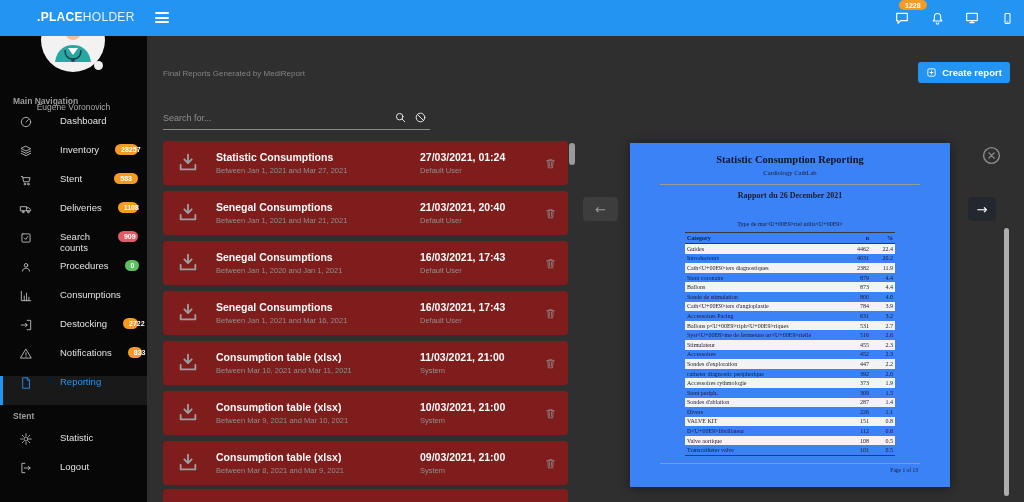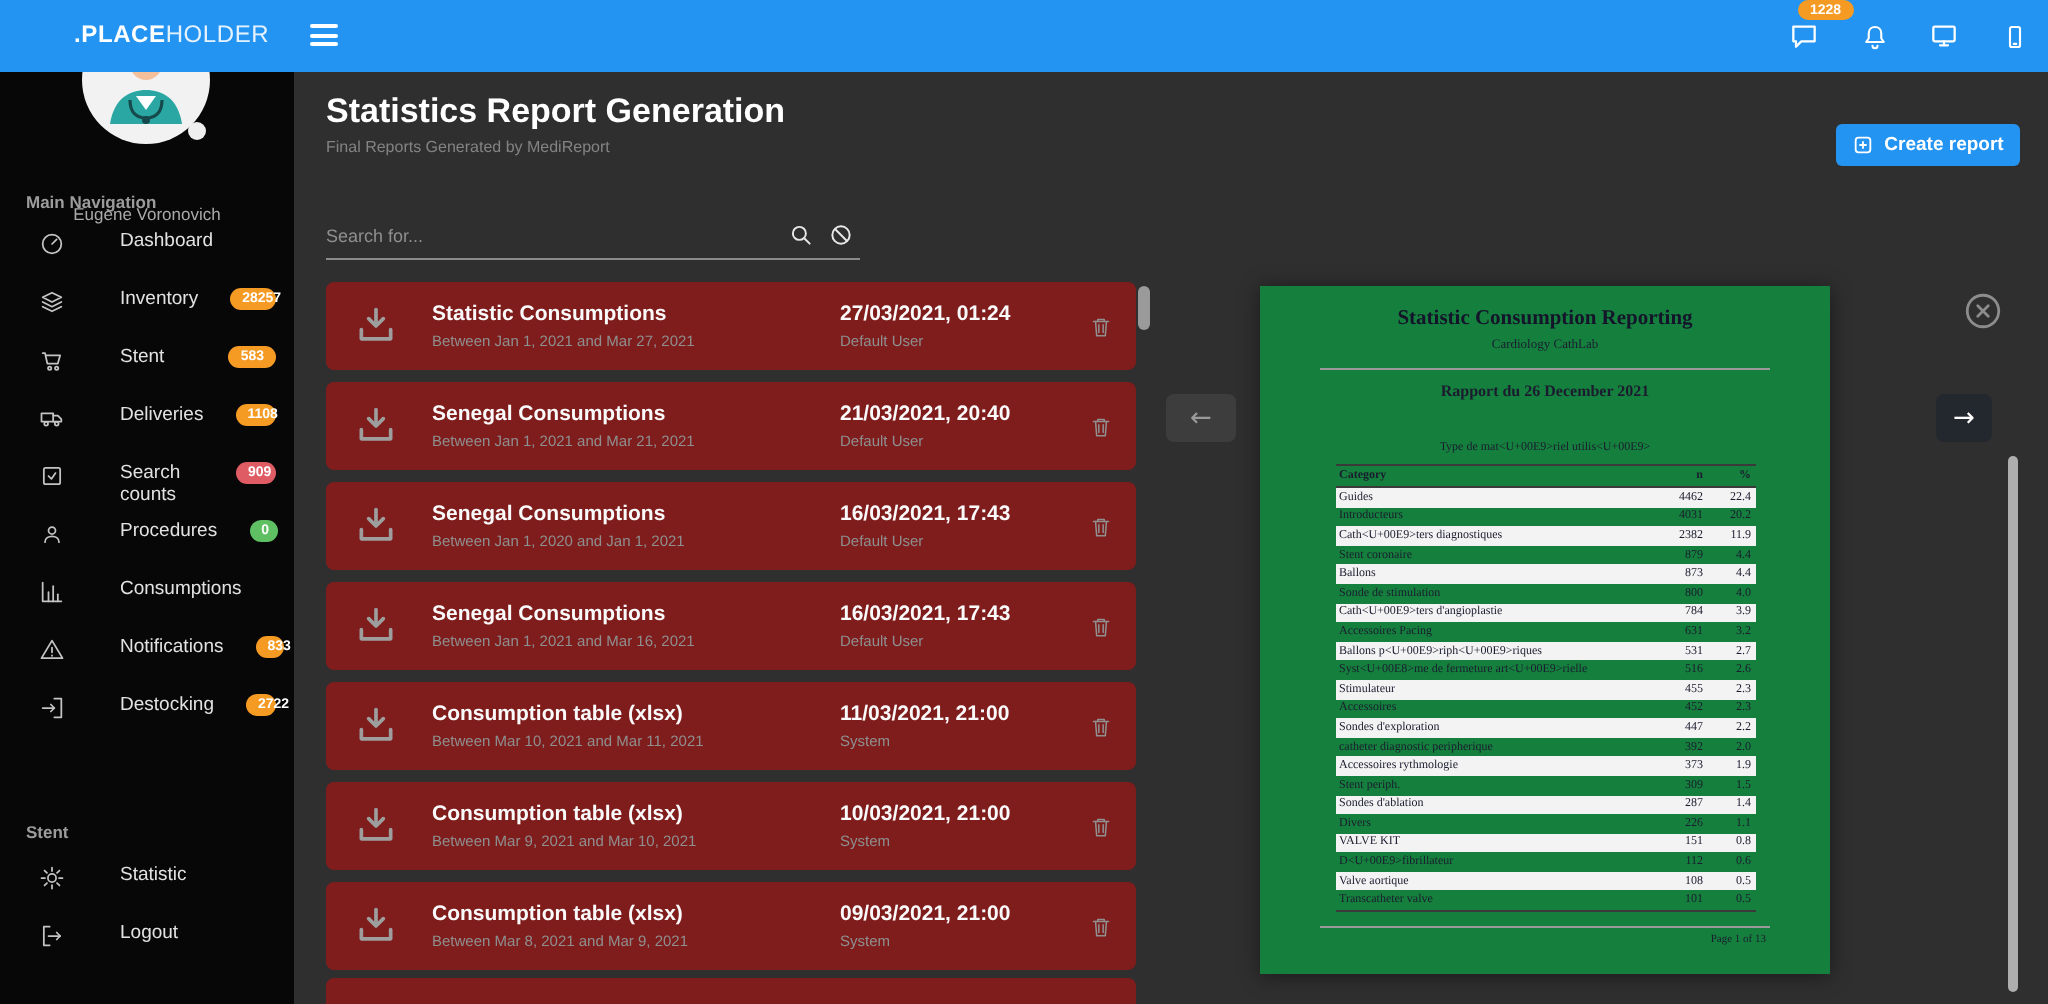--- a/index.html
+++ b/index.html
@@ -80,21 +80,21 @@
   
   .nav-arrow { position:absolute; border:none; border-radius:4px; cursor:pointer;
                display:flex; align-items:center; justify-content:center; font-size:13px;
                font-family:"DejaVu Sans", sans-serif; }
   .nav-arrow.left { left:436px; top:161px; width:35px; height:24px; background:#3d3d3d; color:#9a9a9a; }
   .nav-arrow.right { left:821px; top:161px; width:28px; height:24px; background:#23272e; color:#fff; }
   .close-btn { position:absolute; left:834px; top:109px; width:21px; height:21px; background:transparent;
                border:none; cursor:pointer; padding:0; }
   .close-btn svg { stroke:#8d8d8d; fill:none; stroke-width:1.6; stroke-linecap:round; }
 
-  .doc-page { position:absolute; left:483px; top:107px; width:285px; height:344px; background:#15803d;
+  .doc-page { position:absolute; left:483px; top:107px; width:320px; height:344px; background:#3b82f6;
               box-shadow:0 1px 10px rgba(0,0,0,.45); font-family:"Liberation Serif", serif; color:#1b1b2f;
               overflow:hidden; }
   .doc-title { text-align:center; font-size:10.5px; font-weight:bold; margin-top:11px; color:#14142b; }
   .doc-sub { text-align:center; font-size:6.5px; margin-top:4px; }
   .doc-rule { border:none; border-top:1px solid #9a9a9a; margin:8px 30px 0 30px; }
   .doc-heading { text-align:center; font-size:8px; font-weight:bold; margin-top:6px; }
   .doc-caption { text-align:center; font-size:6px; margin-top:21px; }
   .doc-table { width:210px; margin:5px auto 0 auto; border-collapse:collapse; font-size:6px; }
   .doc-table th { text-align:left; font-weight:bold; padding:2px 2px;
                   border-top:1.4px solid #3a3a3a; border-bottom:1px solid #3a3a3a; }
@@ -223,35 +223,42 @@
         <svg viewBox="0 0 24 24">
             <path d="M4 4v16h16"></path>
             <path d="M9 20v-8"></path>
             <path d="M13 20V7"></path>
             <path d="M17 20v-6"></path>
           </svg>
         <span class="nav-label">Consumptions</span>
       </div>
       <div class="nav-item">
         <svg viewBox="0 0 24 24">
+            <path d="M14 4h6v16h-6"></path>
+            <path d="M4 12h10"></path>
+            <path d="M11 9l3 3-3 3"></path>
+          </svg>
+        <span class="nav-label">Destocking</span>
+        <span class="nav-badge" style="background: rgb(245, 155, 35);">2722</span>
+      </div>
+      <div class="nav-item">
+        <svg viewBox="0 0 24 24">
             <path d="M12 4L21 19H3z"></path>
             <path d="M12 10v4"></path>
             <path d="M12 16.5v.5"></path>
           </svg>
         <span class="nav-label">Notifications</span>
         <span class="nav-badge" style="background: rgb(245, 155, 35);">833</span>
       </div>
-      <div class="nav-item">
-        <svg viewBox="0 0 24 24">
-            <path d="M14 4h6v16h-6"></path>
-            <path d="M4 12h10"></path>
-            <path d="M11 9l3 3-3 3"></path>
-          </svg>
-        <span class="nav-label">Destocking</span>
-        <span class="nav-badge" style="background: rgb(245, 155, 35);">2722</span>
+      <div class="nav-item active">
+        <svg viewBox="0 0 24 24">
+            <path d="M7 3h7l4 4v14H7z"></path>
+            <path d="M14 3v4h4"></path>
+          </svg>
+        <span class="nav-label">Reporting</span>
       </div>
     </div>
 
     <div class="nav-section" style="top:375px;">Stent</div>
 
     <div class="nav-list" style="top:396px;">
       <div class="nav-item">
         <svg viewBox="0 0 24 24">
             <circle cx="12" cy="12" r="3.5"></circle>
             <path d="M12 3v3M12 18v3M3 12h3M18 12h3M5.6 5.6l2.1 2.1M16.3 16.3l2.1 2.1M18.4 5.6l-2.1 2.1M7.7 16.3l-2.1 2.1"></path>
@@ -263,21 +270,20 @@
             <path d="M10 4H5v16h5"></path>
             <path d="M9 12h10"></path>
             <path d="M16 9l3 3-3 3"></path>
           </svg>
         <span class="nav-label">Logout</span>
       </div>
     </div>
   </div>
 
   <div class="main">
-    <div class="page-title">Statistics Report Generation</div>
     <div class="page-sub">Final Reports Generated by MediReport</div>
     <button class="btn-create">
       <svg width="11" height="11" viewBox="0 0 24 24">
           <rect x="4" y="4" width="16" height="16" rx="3"></rect>
           <path d="M12 8v8M8 12h8"></path>
         </svg>
       <span>Create report</span>
     </button>
 
     <div class="search-row">

